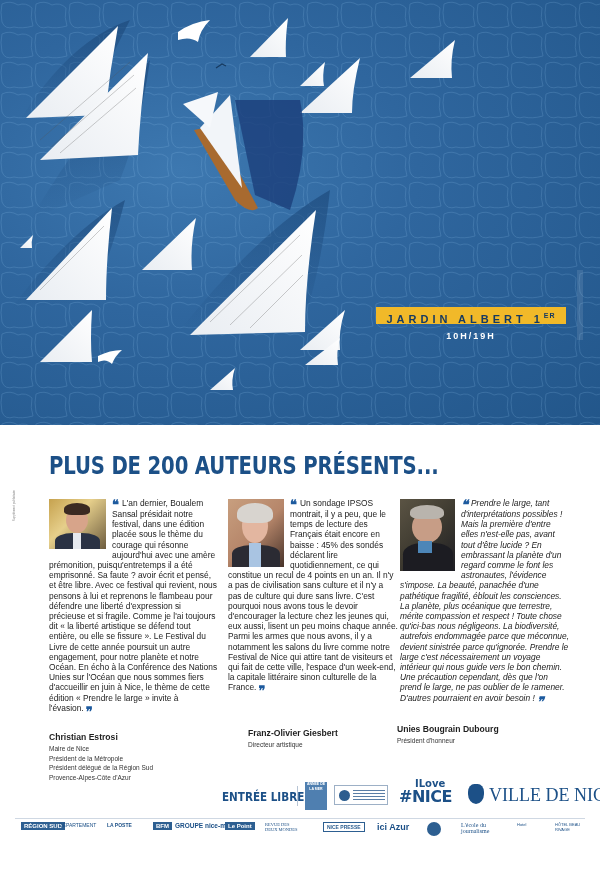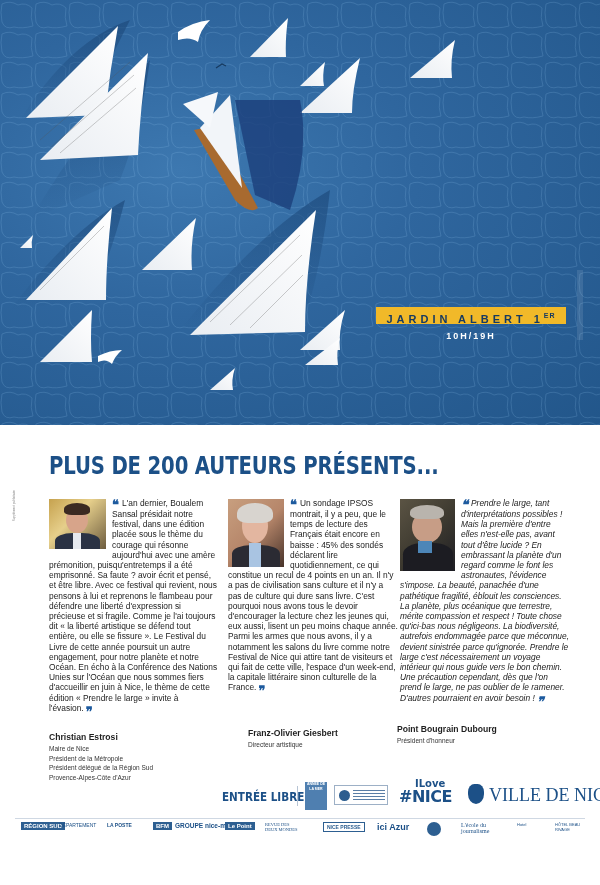--- a/index.html
+++ b/index.html
@@ -210,21 +210,21 @@
     <div class="face" style="left:12px;top:12px;width:30px;height:32px;background:#c79d86;"></div>
     <div class="face" style="left:10px;top:6px;width:34px;height:14px;background:#b9b4ad;border-radius:50% 50% 30% 30%;"></div>
     <div style="position:absolute;left:3px;top:44px;width:50px;height:28px;background:#1c1c22;border-radius:40% 40% 0 0;"></div>
     <div style="position:absolute;left:18px;top:42px;width:14px;height:12px;background:#4d86b8;"></div>
   </div>
   <div class="col-text">
     <p><span class="quote-open">❝</span><span>Prendre le large, tant d'interprétations possibles ! Mais la première d'entre elles n'est-elle pas, avant tout d'être lucide ? En embrassant la planète d'un regard comme le font les astronautes, l'évidence s'impose.</span> <span>La beauté, panachée d'une pathétique fragilité, éblouit les consciences. La planète, plus océanique que terrestre, mérite compassion et respect ! Toute chose qu'ici-bas nous négligeons. La biodiversité, autrefois endommagée parce que méconnue, devient sinistrée parce qu'ignorée. Prendre le large c'est nécessairement un voyage intérieur qui nous guide vers le bon chemin. Une précaution cependant, dès que l'on prend le large, ne pas oublier de le ramener. D'autres pourraient en avoir besoin !</span><span class="quote-close">❞</span></p>
   </div>
 </div>
 <div class="signature sig-3">
-  <span class="name">Point Bougrain Dubourg</span>
+  <span class="name">Unies Bougrain Dubourg</span>
   <span class="role">Président d'honneur</span>
 </div>
 
 <div class="sponsors-main">
   <div class="entree-libre">ENTRÉE LIBRE</div>
   <div class="vsep"></div>
   <div class="logo-annee">
       <span>ANNÉE DE LA MER</span>
     </div>
   <div class="logo-onu">

